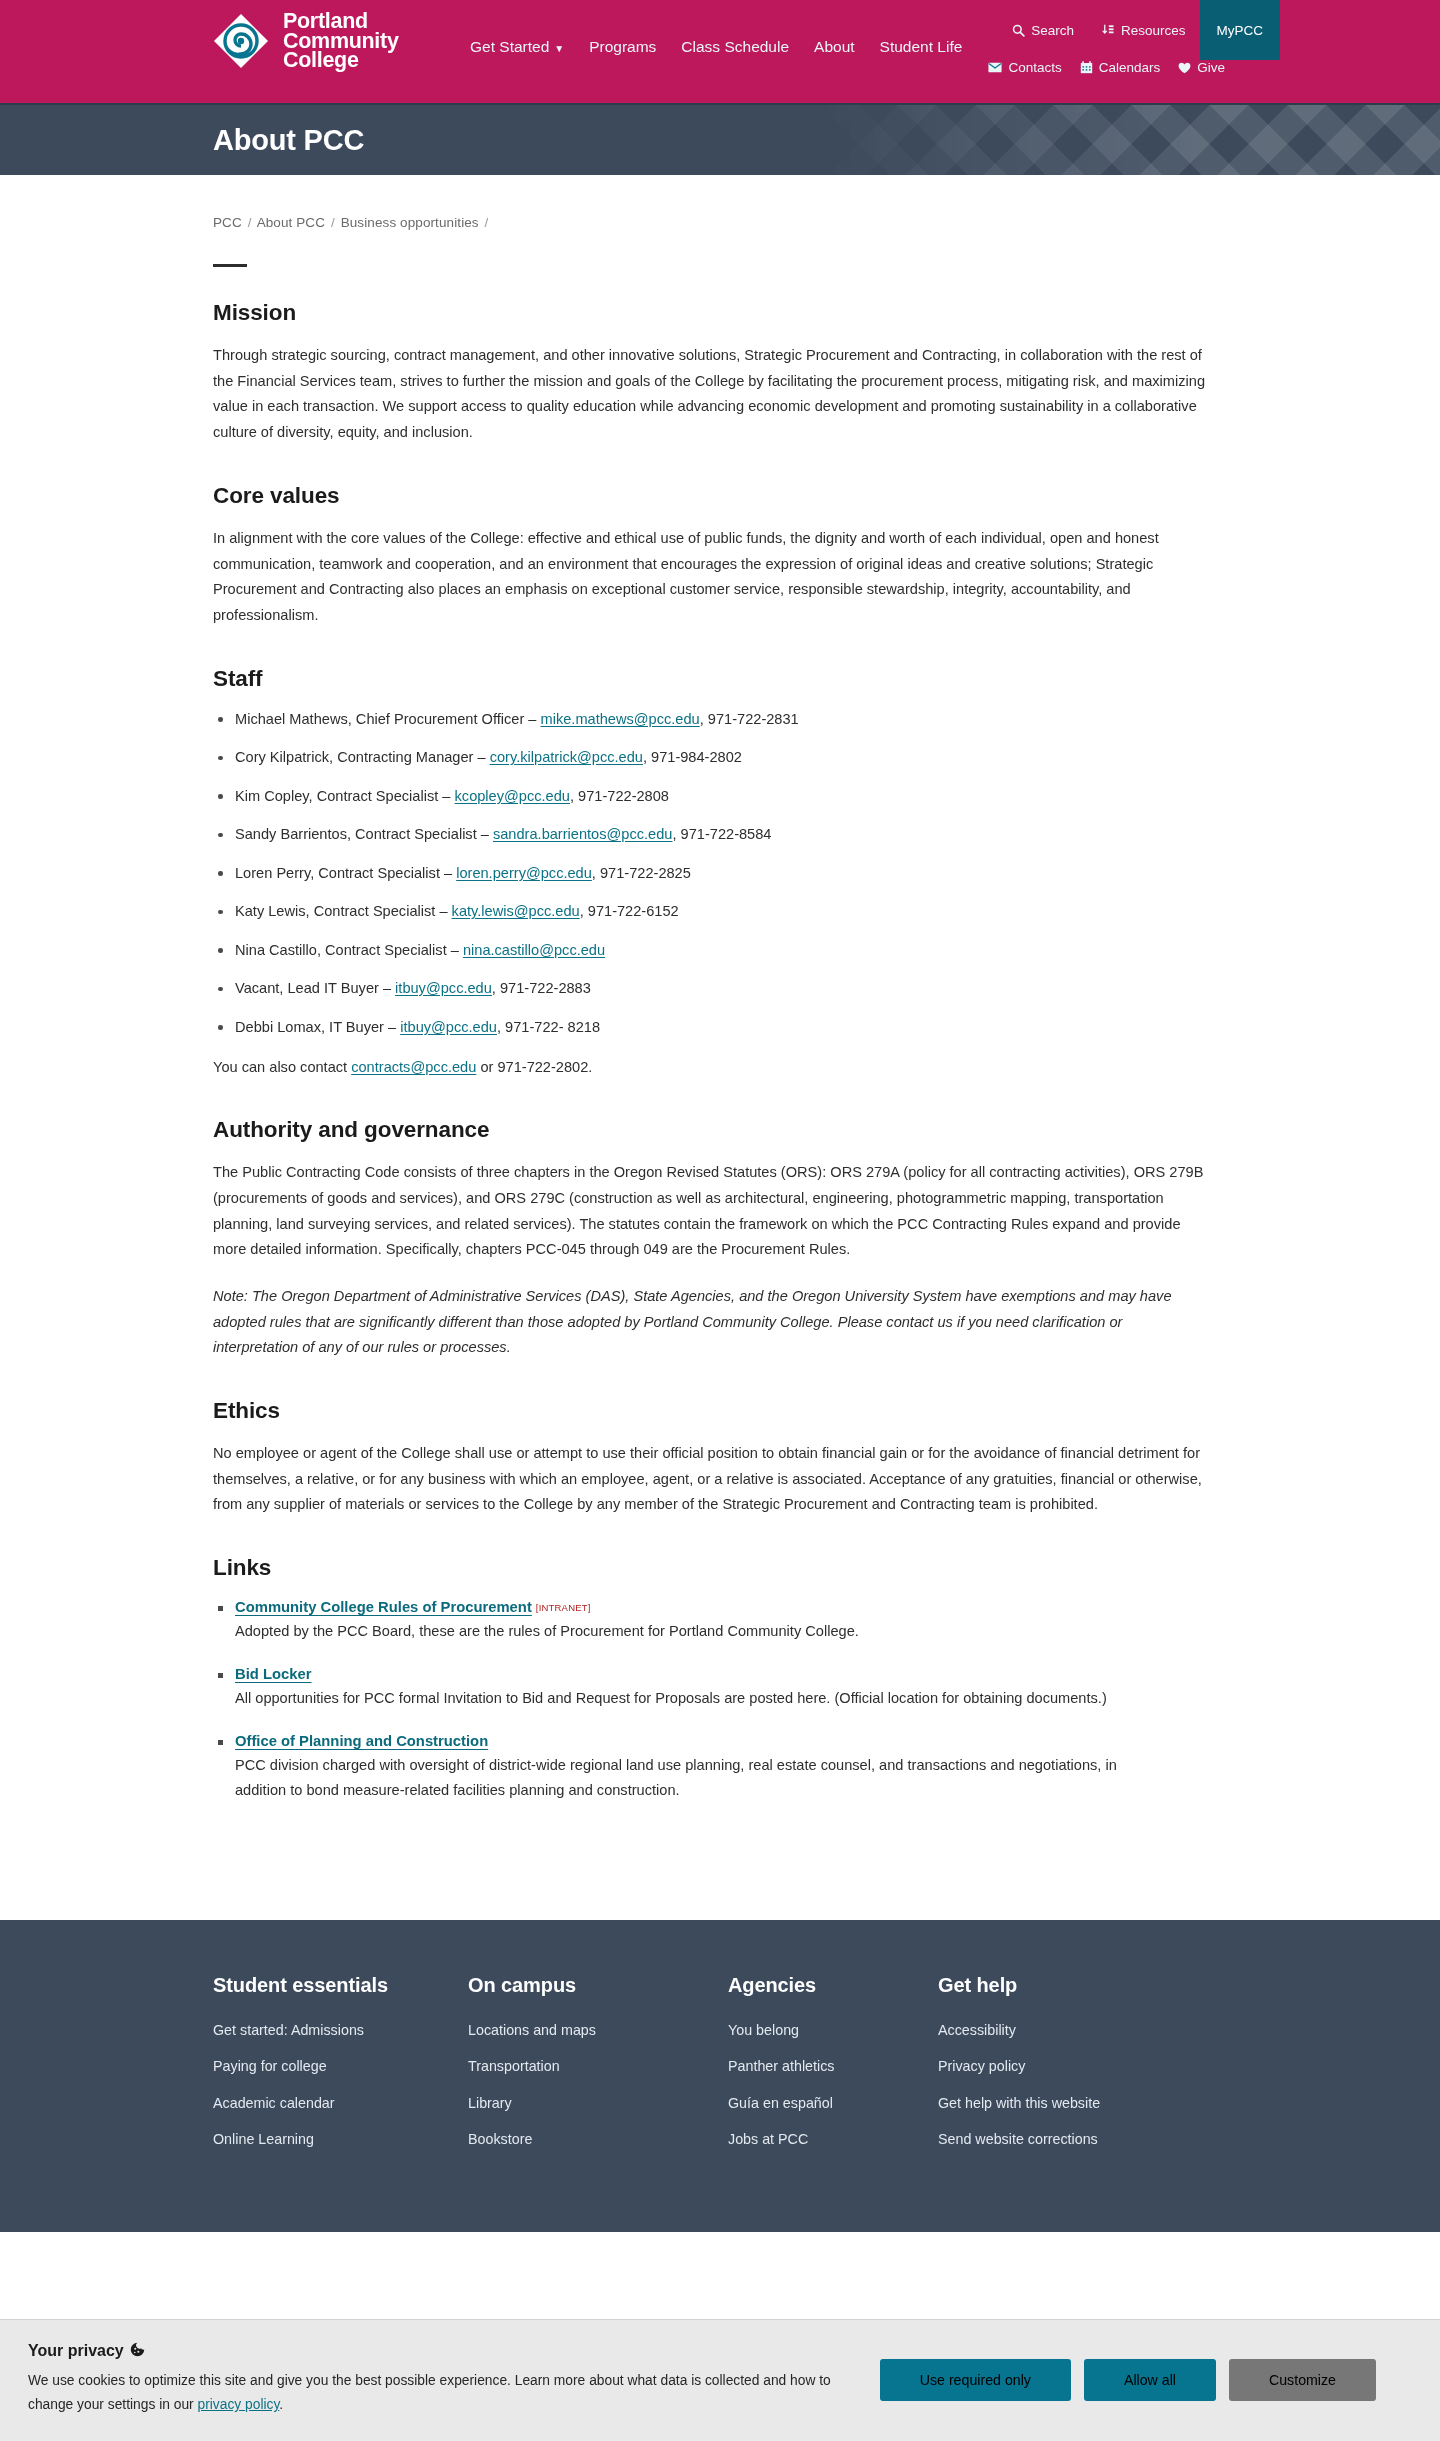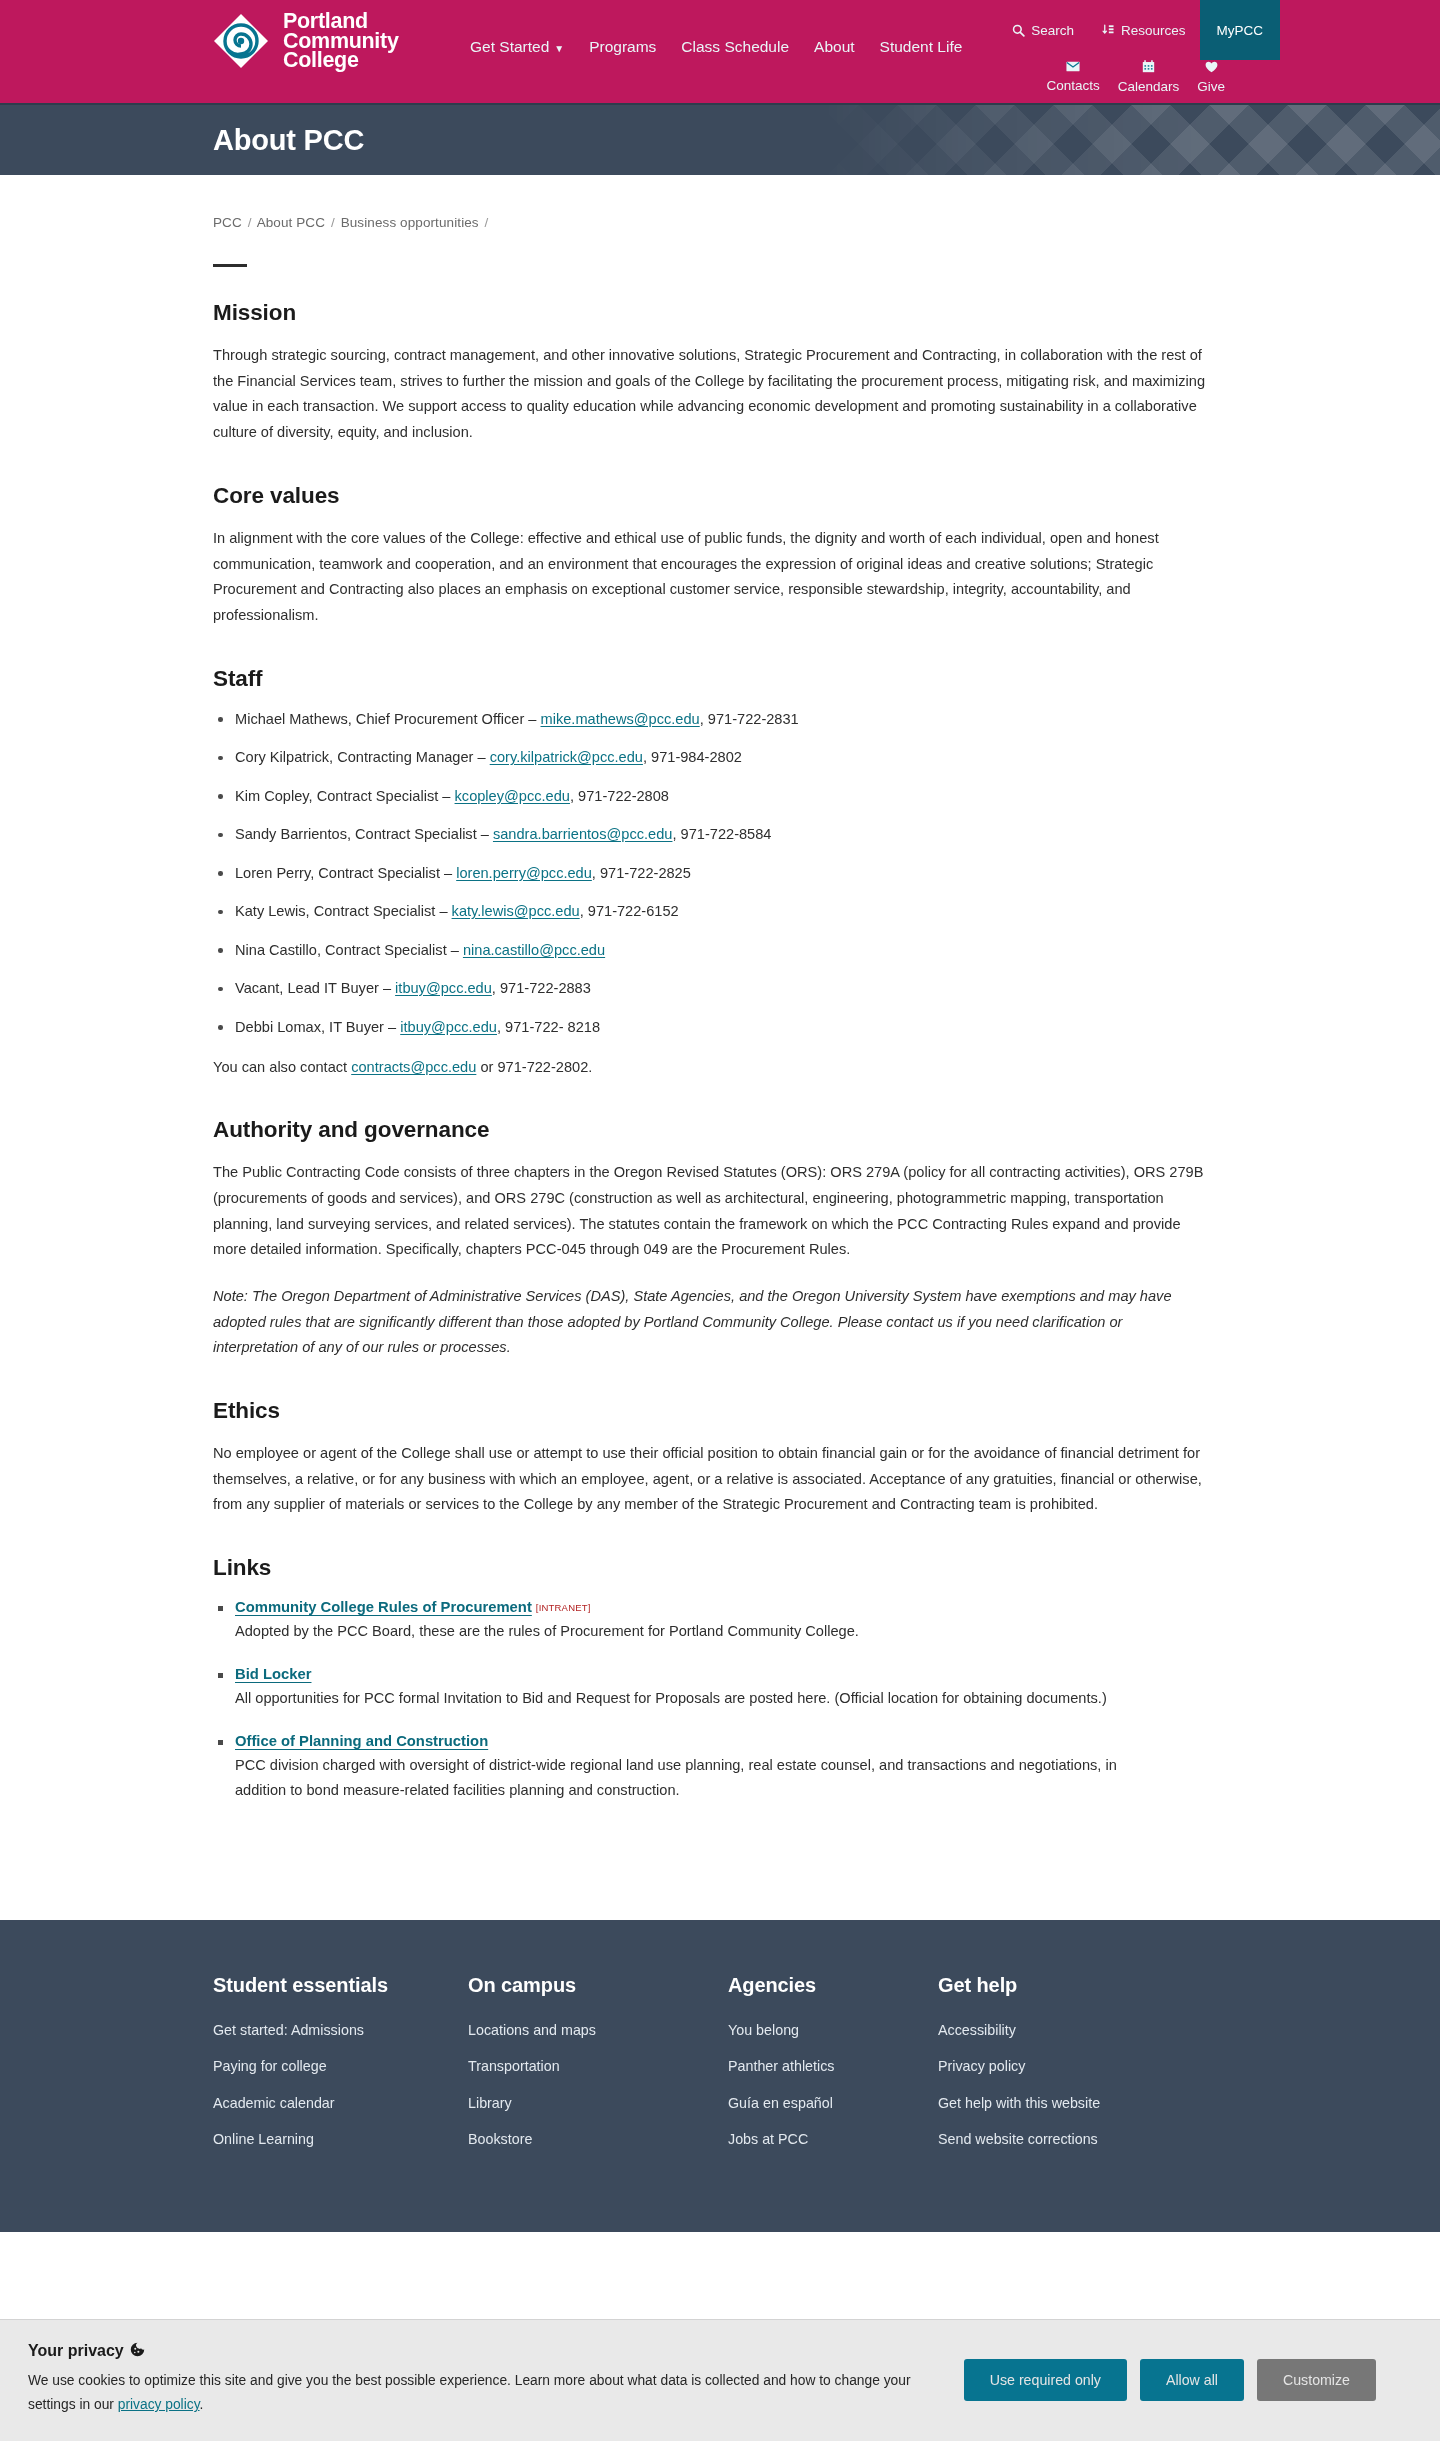--- a/index.html
+++ b/index.html
@@ -96,21 +96,20 @@
     gap: 18px;
   }
   .utilnav-row2 a {
     color: #eaf5f8;
     text-decoration: none;
     font-size: 13.5px;
     display: inline-flex;
     align-items: center;
     gap: 6px;
     white-space: nowrap;
-    flex-direction: column;
   }
   .uicon { display:inline-block; line-height: 0; }
   .uicon svg { display: block; }
 
   
   .banner {
     position: relative;
     background: #3c4a5c;
     height: 72px;
     width: 100%;
@@ -333,24 +332,24 @@
   }
   .cookie-buttons {
     display: flex;
     gap: 13px;
     flex: 0 0 auto;
     padding-right: 36px;
   }
   .cookie-buttons button {
     font-family: "Liberation Sans", sans-serif;
     font-size: 14.2px;
-    color: #e5e5e5;
+    color: #000000;
     border: none;
     border-radius: 3px;
-    padding: 13px 26px;
+    padding: 13px 40px;
     cursor: pointer;
     white-space: nowrap;
   }
   .btn-teal { background: #077490; }
   .btn-gray { background: #777777; }
 </style>
 </head>
 <body>
 
 <header class="topnav">

